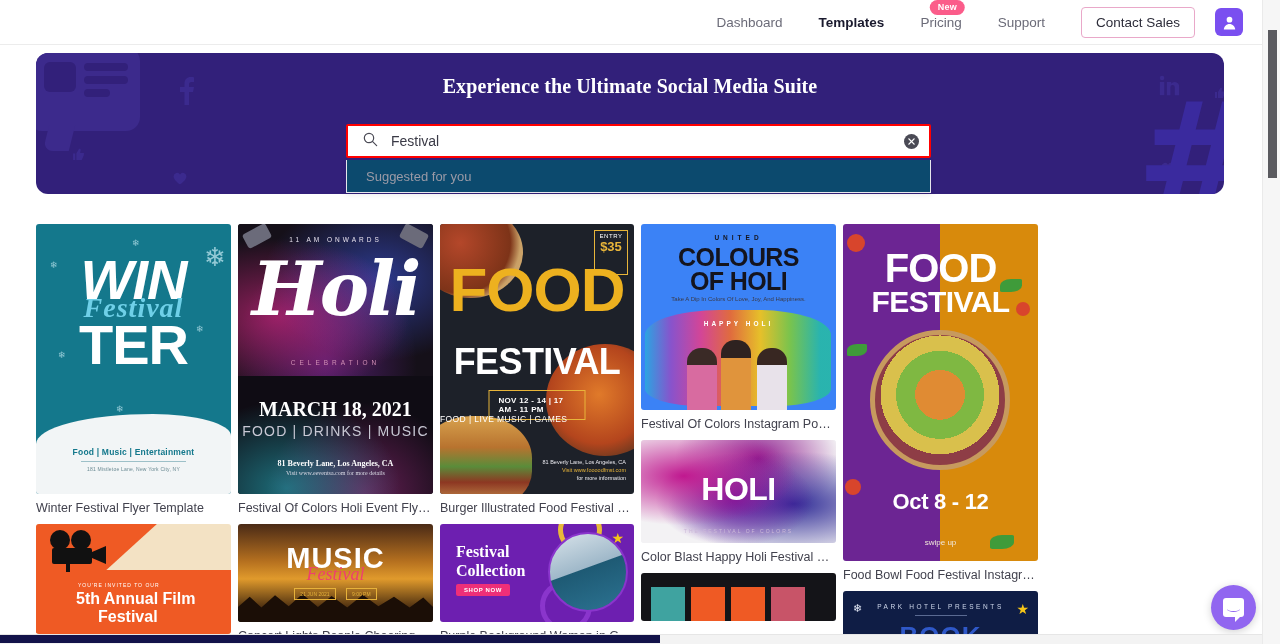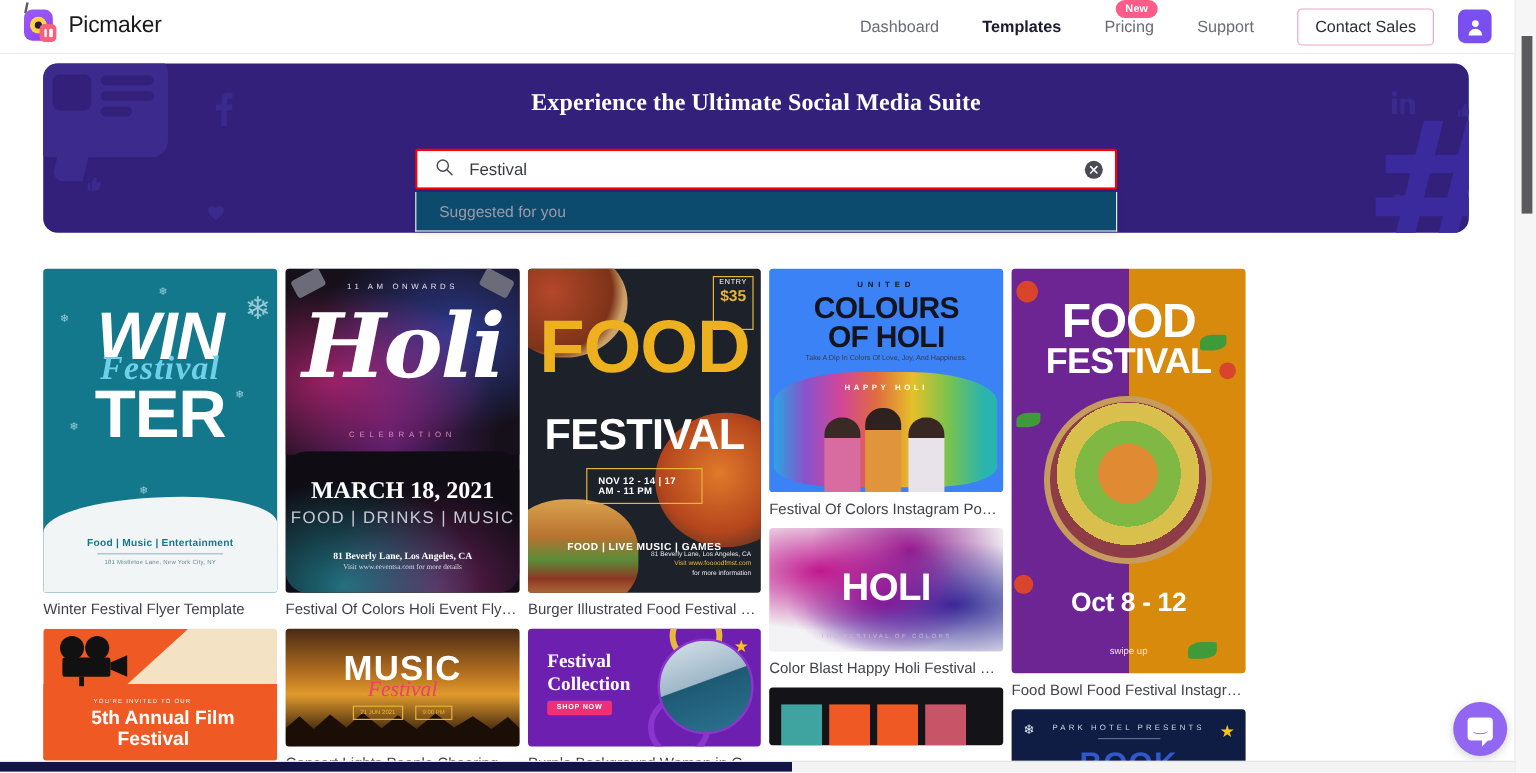--- a/index.html
+++ b/index.html
@@ -190,21 +190,21 @@
     color:#fff; font-size:74px; line-height:74px; font-weight:bold;
     font-family:"DejaVu Serif", serif; font-style:italic; letter-spacing:-2px; }
   .holi-onwards { position:absolute; top:12px; width:100%; text-align:center;
     color:#e8e2ee; font-size:6.5px; letter-spacing:3px; }
   .holi-celeb { position:absolute; top:135px; width:100%; text-align:center;
     color:#d08fb5; font-size:6.5px; letter-spacing:4px; }
   .holi-bottom { position:absolute; left:0; top:152px; width:100%; height:118px;
     background:
       radial-gradient(ellipse at 25% 95%, rgba(40,190,205,.55), transparent 55%),
       radial-gradient(ellipse at 65% 100%, rgba(190,50,150,.5), transparent 55%),
-      #0f0c14; border-radius: 18px; }
+      #0f0c14; }
   .holi-date { position:absolute; top:22px; width:100%; text-align:center;
     color:#fff; font-size:20px; font-weight:bold; font-family:"Liberation Serif", serif; }
   .holi-sub { position:absolute; top:47px; width:100%; text-align:center;
     color:#c8c8d4; font-size:14px; letter-spacing:1.2px; }
   .holi-addr { position:absolute; bottom:18px; width:100%; text-align:center;
     color:#fff; font-size:8px; font-weight:bold; font-family:"Liberation Serif", serif; }
   .holi-addr span { display:block; font-weight:normal; font-size:6px; color:#d9d9e4; margin-top:2px; }
   .spotlight { position:absolute; width:26px; height:16px; background:#6b6b7a;
      border-radius:3px; }
 
@@ -221,22 +221,22 @@
   .entry-box .e1 { color:#fff; font-size:6px; letter-spacing:.6px; display:block; }
   .entry-box .e2 { color:#e8b53a; font-size:13px; font-weight:bold; display:block; }
   .food-word { position:absolute; top:36px; width:100%; text-align:center;
     color:#edb11f; font-size:62px; line-height:60px; font-weight:bold;
     font-family:"Liberation Sans", sans-serif; letter-spacing:-1px; }
   .food-word2 { position:absolute; top:120px; width:100%; text-align:center;
     color:#fff; font-size:36px; line-height:36px; font-weight:bold; letter-spacing:-.6px; }
   .food-dates { position:absolute; top:166px; left:50%; transform:translateX(-50%);
     border:1px solid #e8b53a; color:#fff; font-size:8px; font-weight:bold;
     padding:5px 9px; letter-spacing:.3px; }
-  .food-sub { position:absolute; top:190px; width:100%; text-align:center;
-    color:#fff; font-size:8.5px; font-weight:bold; letter-spacing:.4px;margin-top:36px; }
+  .food-sub { position:absolute; top:190px; width:100%; text-align:left;
+    color:#fff; font-size:8.5px; font-weight:normal; letter-spacing:.4px; }
   .food-addr { position:absolute; right:8px; bottom:12px; text-align:right;
     color:#e9e9ef; font-size:5.5px; line-height:8px; }
   .food-addr em { color:#e8b53a; font-style:normal; }
 
   
   .t-coh { height: 186px; background: #3b82f6; position: relative; overflow:hidden; }
   .coh-united { position:absolute; top:10px; width:100%; text-align:center;
     color:#14141e; font-size:6.5px; letter-spacing:4px; font-weight:bold; }
   .coh-h1 { position:absolute; top:20px; width:100%; text-align:center;
     color:#14141e; font-size:25px; line-height:26px; font-weight:bold; letter-spacing:-.6px; }
@@ -377,30 +377,20 @@
     position: absolute; left: 0; bottom: 1px; width: 660px; height: 8px;
     background: #13134a;
   }
 </style>
 </head>
 <body>
 
 <div id="app">
 
   <div class="header">
-    <div class="brand">
-      <div class="logo-wrap">
-        <div class="logo-ant"></div>
-        <div class="logo-sq"></div>
-        <div class="logo-eye"></div>
-        <div class="logo-pupil"></div>
-        <div class="logo-badge"></div>
-      </div>
-      <div class="brand-name">Picmaker</div>
-    </div>
 
     <div class="nav">
       <div class="nav-item">
         <span>Dashboard</span>
       </div>
       <div class="nav-item active">
         <span>Templates</span>
       </div>
       <div class="nav-item">
         <span class="new-badge">New</span>

